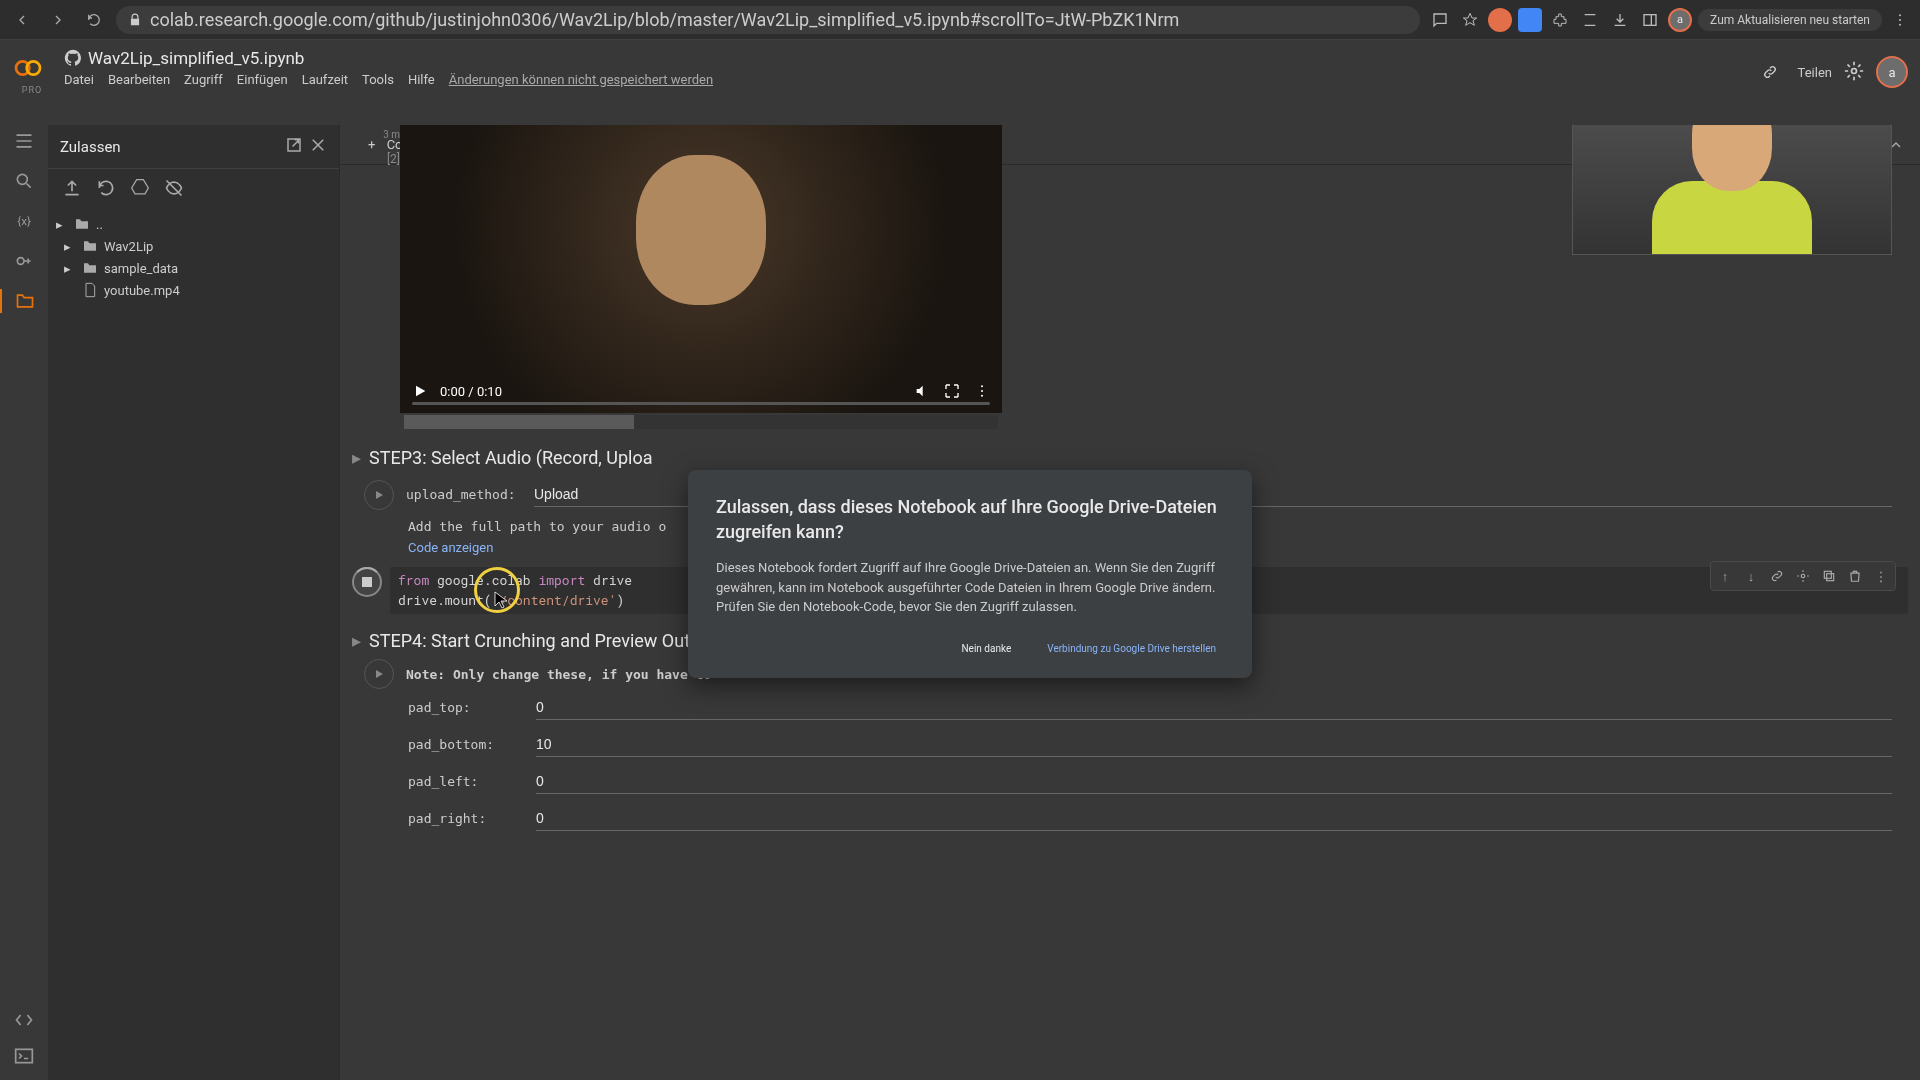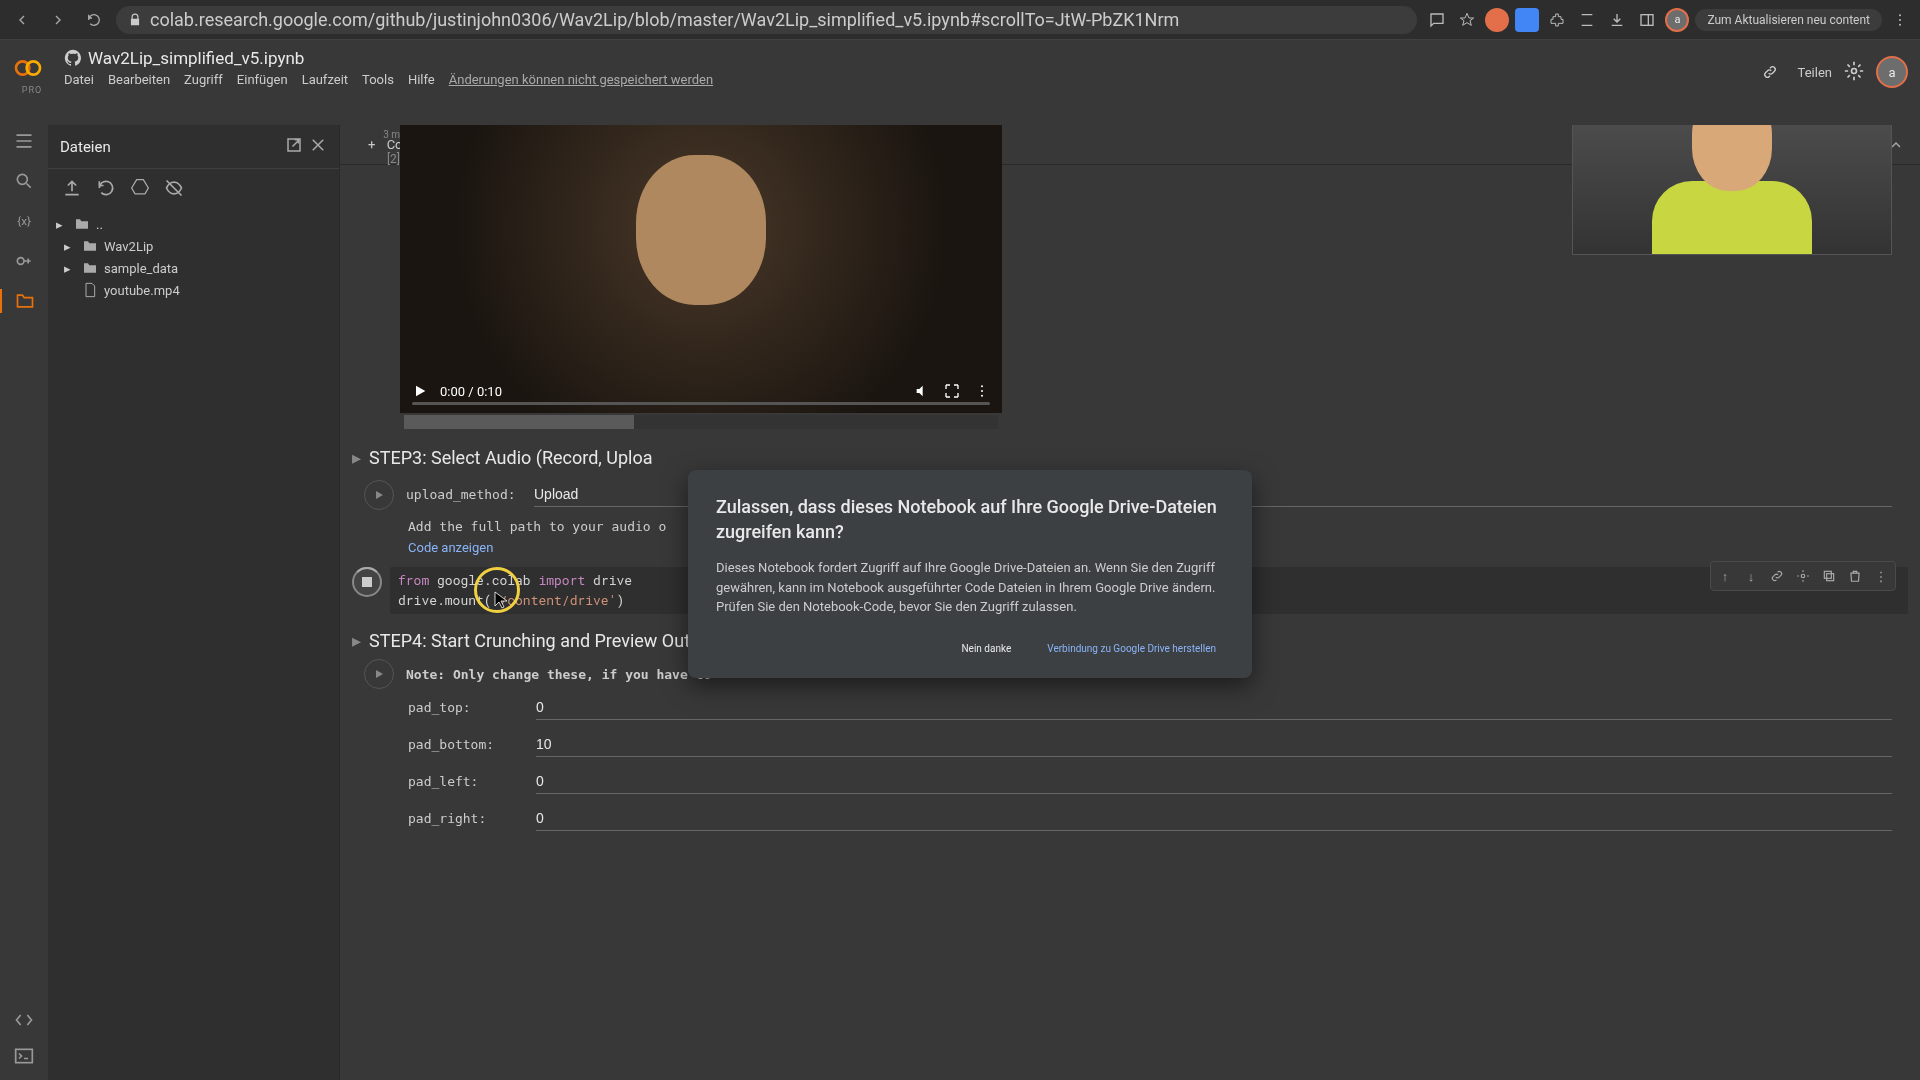--- a/index.html
+++ b/index.html
@@ -168,21 +168,21 @@
       </div>
     <div class="ext-icon">
         <svg viewBox="0 0 24 24" width="16" height="16">
           <rect x="3" y="4" width="18" height="16" fill="none" stroke="currentColor" stroke-width="2"></rect>
           <line x1="14" y1="4" x2="14" y2="20" stroke="currentColor" stroke-width="2"></line>
         </svg>
       </div>
     <div class="avatar-circle">
         <span>a</span>
       </div>
-    <div class="update-btn">Zum Aktualisieren neu content</div>
+    <div class="update-btn">Zum Aktualisieren neu starten</div>
     <div class="ext-icon">
         <svg viewBox="0 0 24 24" width="16" height="16">
           <circle cx="12" cy="5" r="1.5"></circle>
           <circle cx="12" cy="12" r="1.5"></circle>
           <circle cx="12" cy="19" r="1.5"></circle>
         </svg>
       </div>
   </div>
 </div>
 
@@ -287,21 +287,21 @@
         <svg width="20" height="20" viewBox="0 0 24 24">
           <rect x="2" y="4" width="20" height="16" fill="none" stroke="currentColor" stroke-width="2"></rect>
           <path d="M6 9l3 3-3 3M12 15h5" stroke="currentColor" fill="none" stroke-width="2"></path>
         </svg>
       </div>
   </div>
 </div>
 
 <div class="file-panel">
   <div class="fp-header">
-    <span>Dateien</span>
+    <span>Zulassen</span>
     <div class="fp-header-right">
       <div><svg width="18" height="18" viewBox="0 0 24 24">
             <rect x="4" y="4" width="16" height="16" fill="none" stroke="#aaa" stroke-width="2"></rect>
             <path d="M10 14l8-8M13 5h5v5" stroke="#aaa" fill="none" stroke-width="2"></path>
           </svg></div>
       <div><svg width="18" height="18" viewBox="0 0 24 24">
             <path d="M5 5l14 14M19 5L5 19" stroke="#aaa" stroke-width="2"></path>
           </svg></div>
     </div>
   </div>

